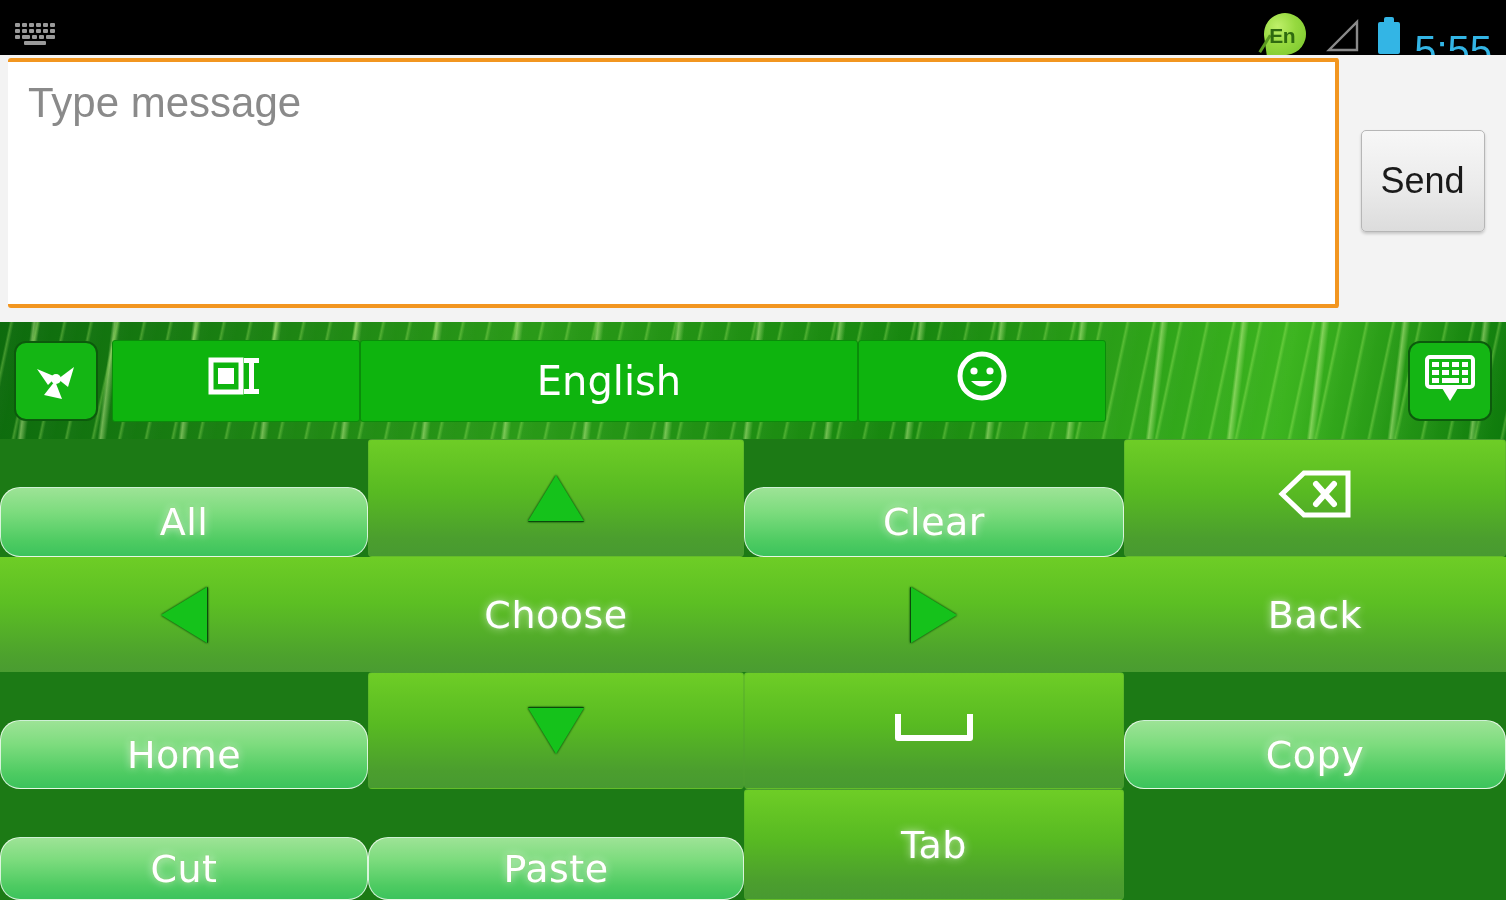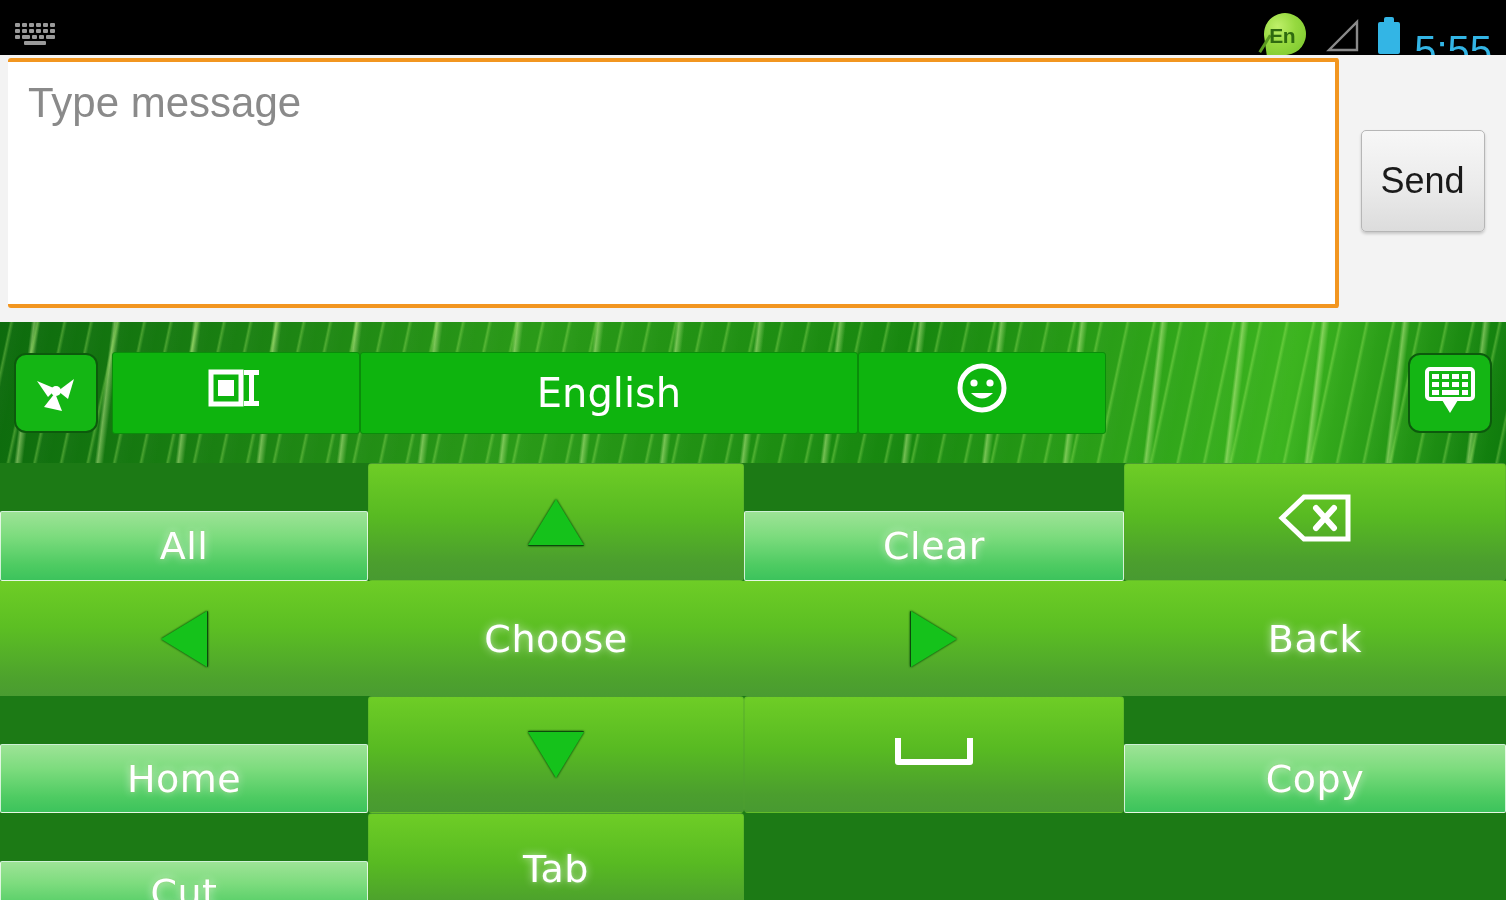--- a/index.html
+++ b/index.html
@@ -118,21 +118,21 @@
   
   #keyboard {
     position: absolute; left: 0; top: 322px;
     width: 1506px; height: 578px;
     overflow: hidden;
     background: #1c7a15;
   }
   
   #kb-toolbar {
     position: relative;
-    width: 1506px; height: 141px;
+    width: 1506px; height: 117px;
     background:
       repeating-linear-gradient(102deg,
         rgba(255,255,255,0.00) 0px,
         rgba(255,255,255,0.00) 9px,
         rgba(190,255,120,0.30) 11px,
         rgba(255,255,255,0.02) 14px,
         rgba(255,255,255,0.00) 26px),
       repeating-linear-gradient(97deg,
         rgba(255,255,255,0.00) 0px,
         rgba(255,255,255,0.00) 31px,
@@ -183,21 +183,21 @@
     font-size: 38px;
     font-family: "DejaVu Sans", sans-serif;
     letter-spacing: 0.5px;
     text-shadow: 0 0 9px rgba(255,255,255,0.65), 0 0 3px rgba(120,200,90,0.9);
     box-sizing: border-box;
     overflow: hidden;
   }
   .key.light {
     background: linear-gradient(180deg, #9de396 0%, #7ddc7e 35%, #4ecb62 78%, #3cc35c 100%);
     border: 1px solid rgba(255,255,255,0.75);
-    border-radius: 2px;
+    border-radius: 20px;
     margin-top: 48px;
   }
   .key.dark {
     background: linear-gradient(180deg, #6ecd26 0%, #58ba22 45%, #4b9e2e 85%, #489a31 100%);
     border: 1px solid rgba(80,160,50,0.35);
     border-radius: 4px;
   }
   .key.row2 {
     background: linear-gradient(180deg, #6ecd26 0%, #5cbf23 40%, #4da22d 85%, #4a9c31 100%);
     border: none;
@@ -402,20 +402,23 @@
           </svg>
         </span>
       </div>
 
       <div class="key light">
           <span>Copy</span>
         </div>
       <div class="key light">
           <span>Cut</span>
         </div>
+      <div class="key light">
+          <span>Paste</span>
+        </div>
       <div class="key dark">
           <span>Tab</span>
         </div>
 
     </div>
 
   </div>
 
 </div>
 

